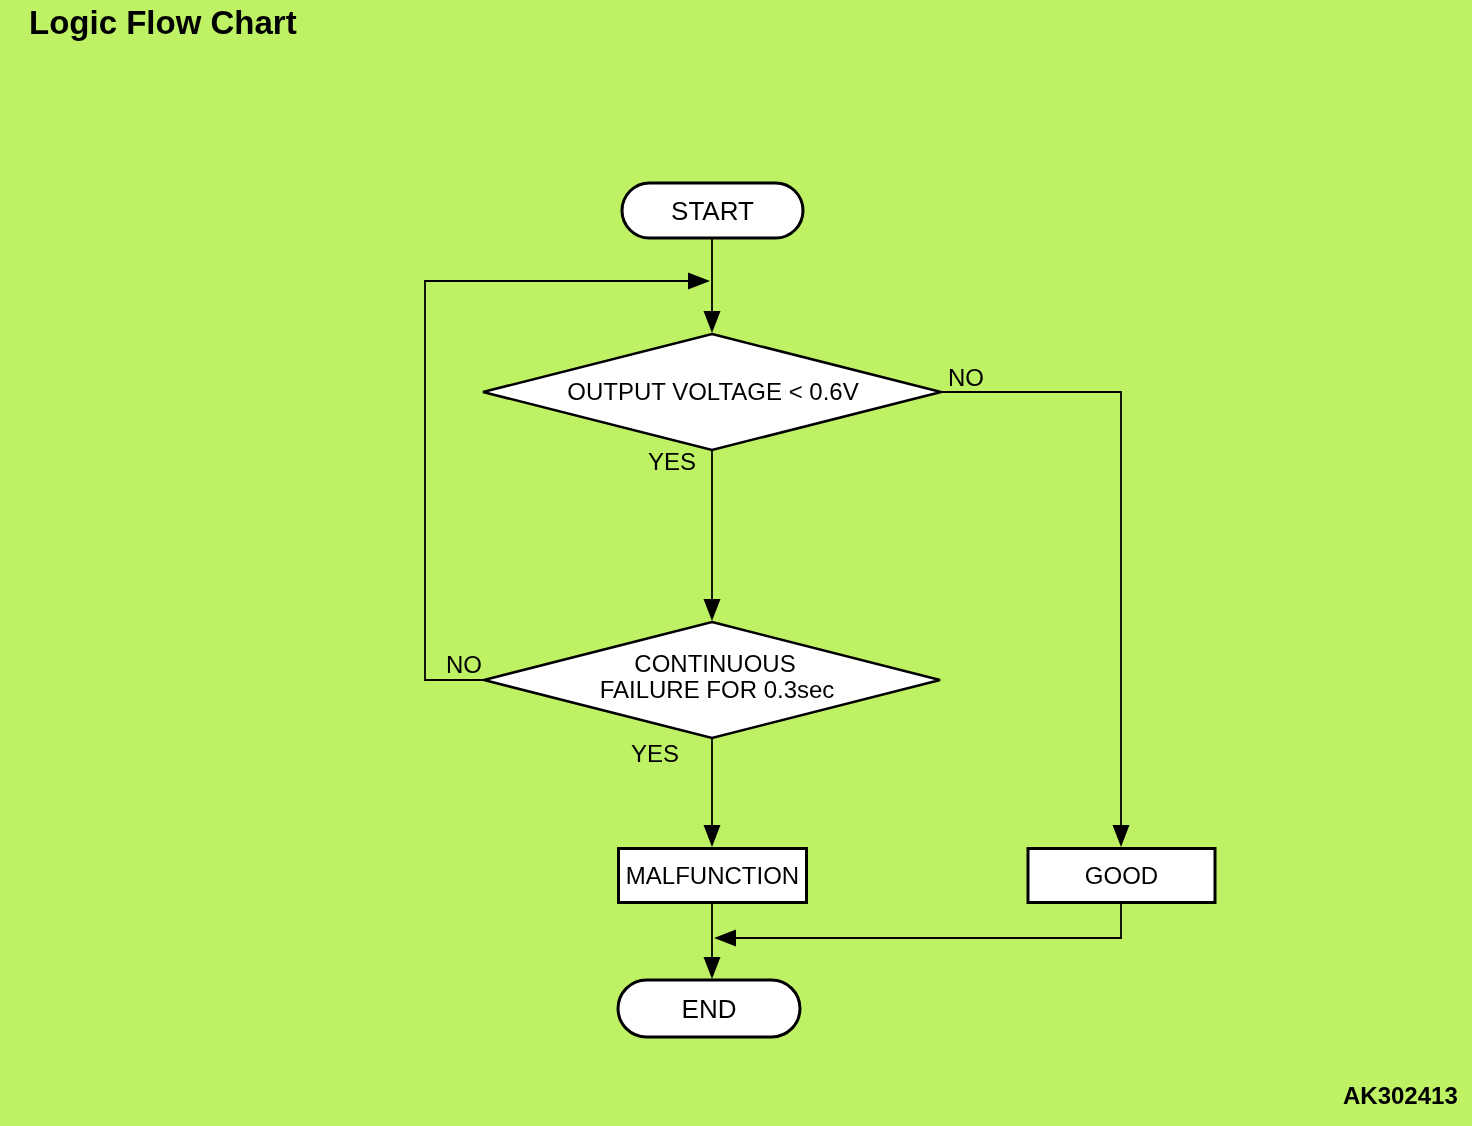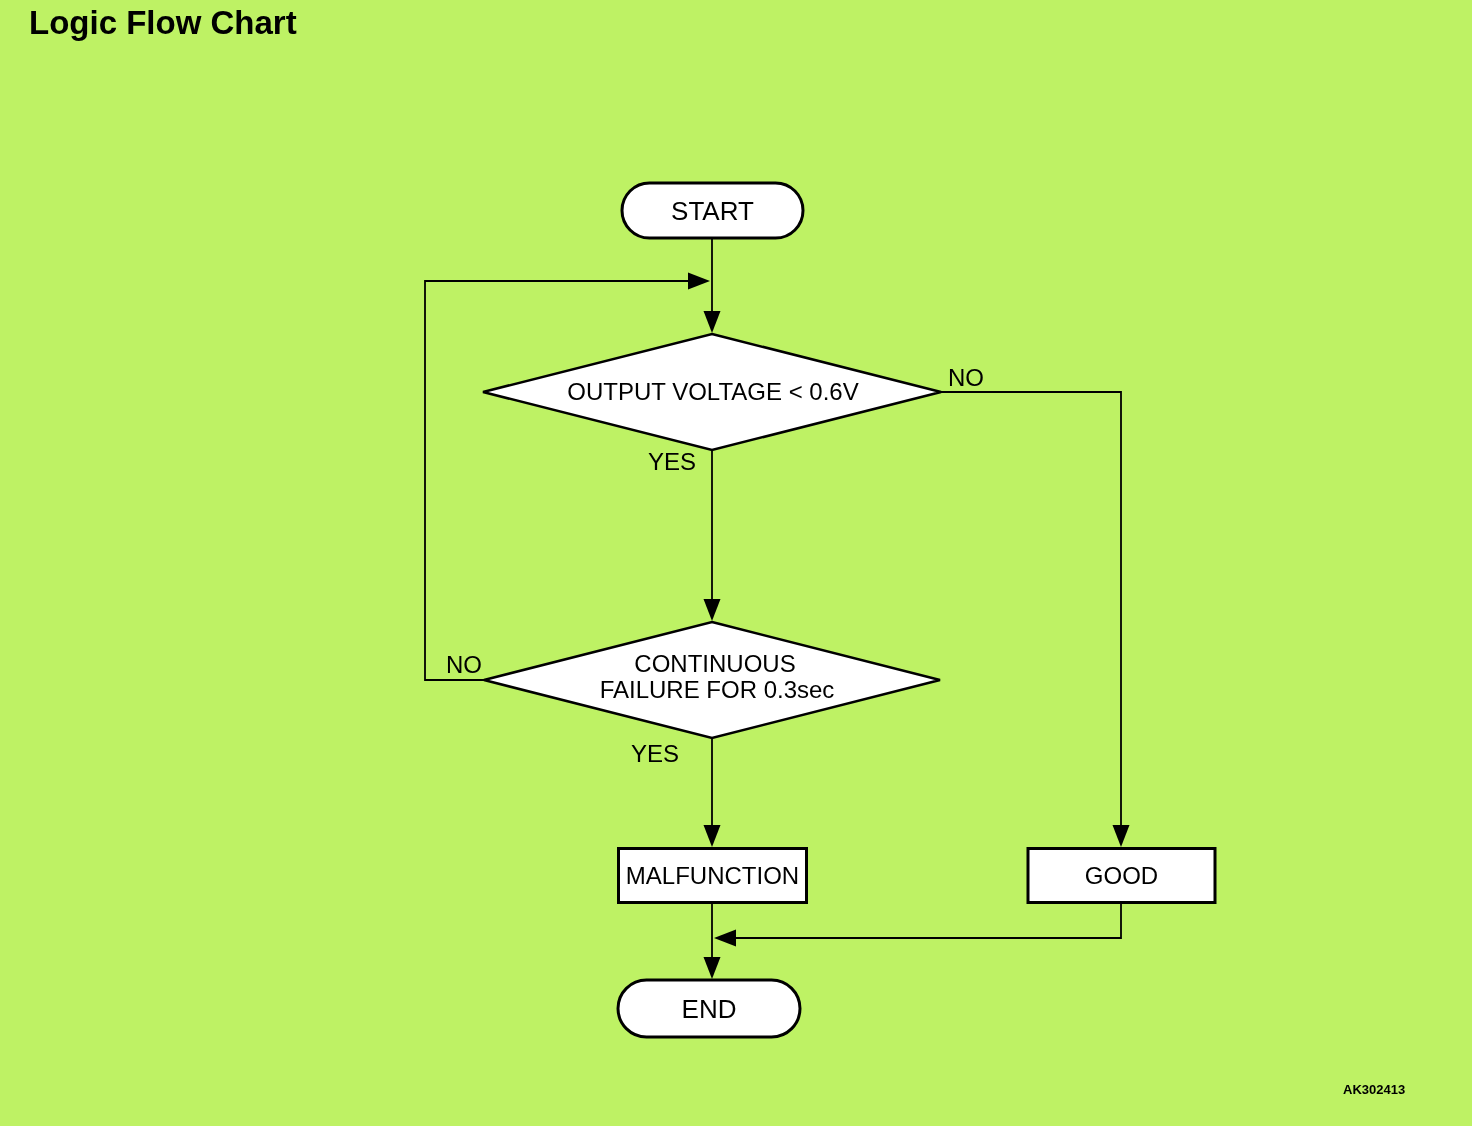--- a/index.html
+++ b/index.html
@@ -23,21 +23,21 @@
     font-size: 33px;
     font-weight: bold;
     letter-spacing: 0px;
     color: #000000;
     white-space: nowrap;
   }
   .figure-code {
     position: absolute;
     left: 1343px;
     top: 1082px;
-    font-size: 13px;
+    font-size: 24px;
     font-weight: bold;
     color: #000000;
     white-space: nowrap;
   }
   svg.flow {
     position: absolute;
     left: 0;
     top: 0;
   }
   svg.flow .shape {

